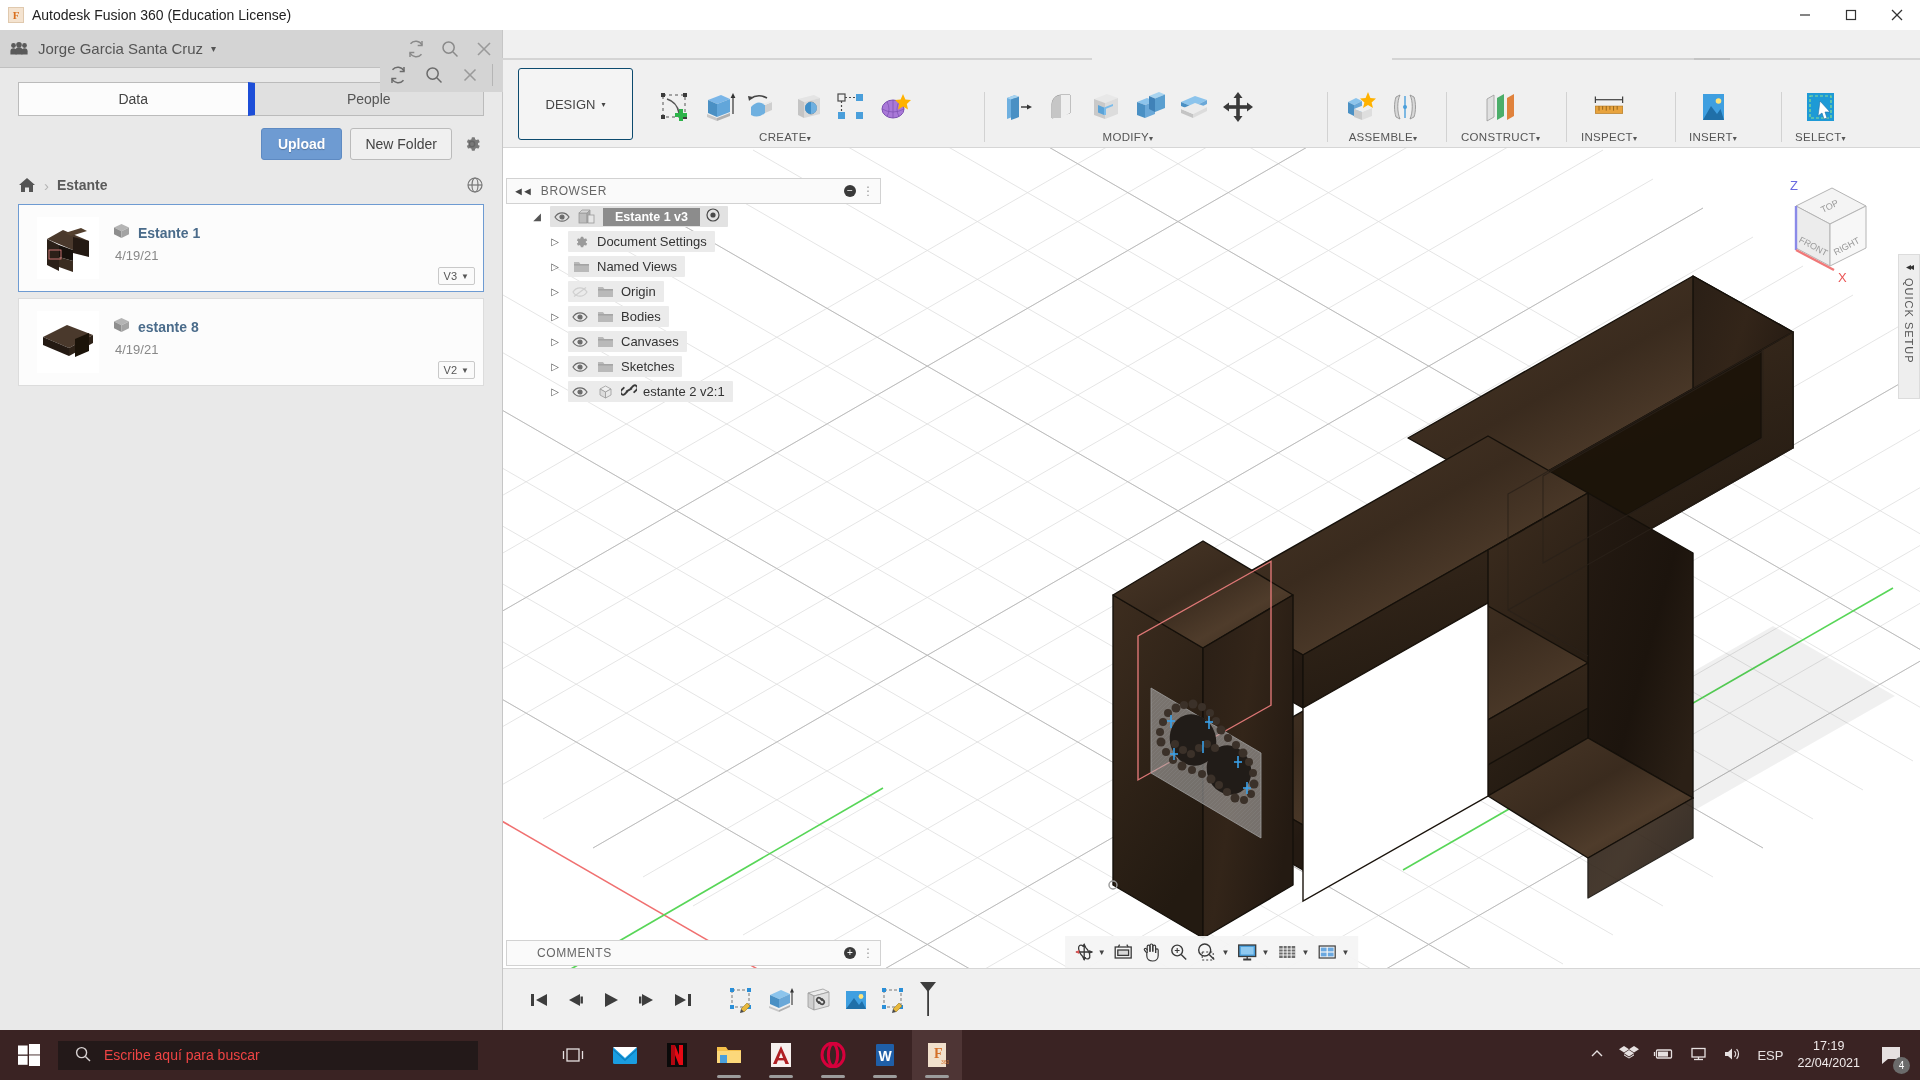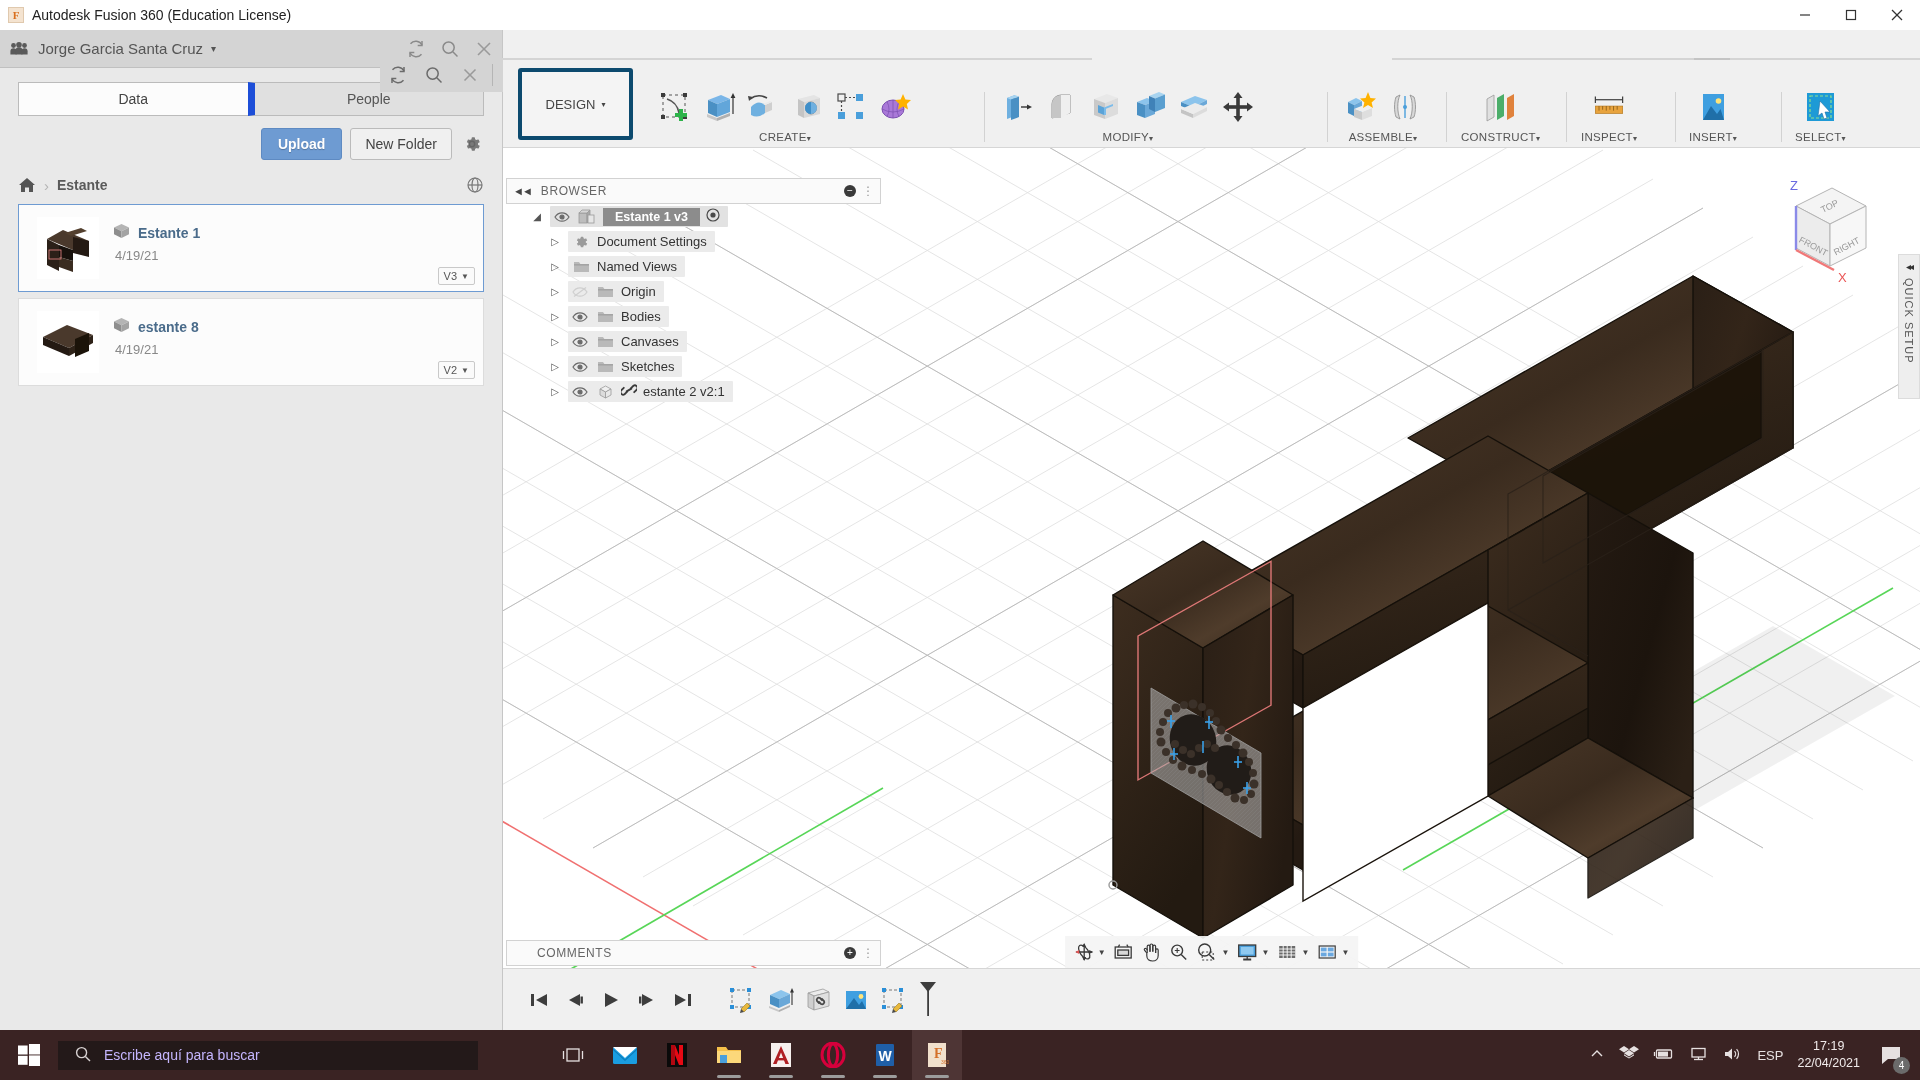--- a/index.html
+++ b/index.html
@@ -138,21 +138,21 @@
     margin-left: 6px; margin-right: 4px;
   }
 
   
   #ribbon {
     position: absolute; left: 0; top: 30px; width: 1417px; height: 88px;
     background: #f0f0f0; border-bottom: 1px solid #d6d6d6;
   }
   #design-btn {
     position: absolute; left: 15px; top: 8px; width: 115px; height: 72px;
-    border: 4px solid #0c4a6e; background: #f4f4f4; border-radius: 3px;
+    border: 1px solid #0c4a6e; background: #f4f4f4; border-radius: 3px;
     display: flex; align-items: center; justify-content: center; gap: 6px;
     font-size: 13px; color: #444;
   }
   #design-btn .caret { font-size: 8px; }
 
   .ribbon-tabs { position: absolute; left: 140px; top: 4px; display: flex; gap: 0; }
   .ribbon-tab {
     font-size: 12.5px; color: #666; padding: 3px 22px; letter-spacing: .4px;
   }
   .ribbon-tab.active { color: #1e9ad6; }
@@ -261,21 +261,21 @@
   #timeline .feat { width: 34px; height: 30px; display:flex; align-items:center; justify-content:center; }
 
   
   #taskbar {
     position: absolute; left: 0; bottom: 0; width: 1920px; height: 50px;
     background: #3a2323; display: flex; align-items: center;
   }
   #tb-start { width: 58px; height: 50px; display:flex; align-items:center; justify-content:center; }
   #tb-search {
     width: 420px; height: 29px; background: #231919; display: flex; align-items: center;
-    gap: 12px; padding-left: 16px; color: #c4b5fd; font-size: 14px;
+    gap: 12px; padding-left: 16px; color: #ef4444; font-size: 14px;
   }
   #tb-apps { display: flex; align-items: center; gap: 2px; margin-left: 70px; }
   .tb-app { width: 50px; height: 50px; display:flex; align-items:center; justify-content:center; position: relative; }
   .tb-app.running::after {
     content:''; position:absolute; bottom:2px; left:13px; width:24px; height:3px; background:#9c9c9c; border-radius:2px;
   }
   .tb-app.active { background: #4e3535; }
   #tb-tray {
     margin-left: auto; display: flex; align-items: center; gap: 14px;
     padding-right: 12px; color: #e6e0e0;

